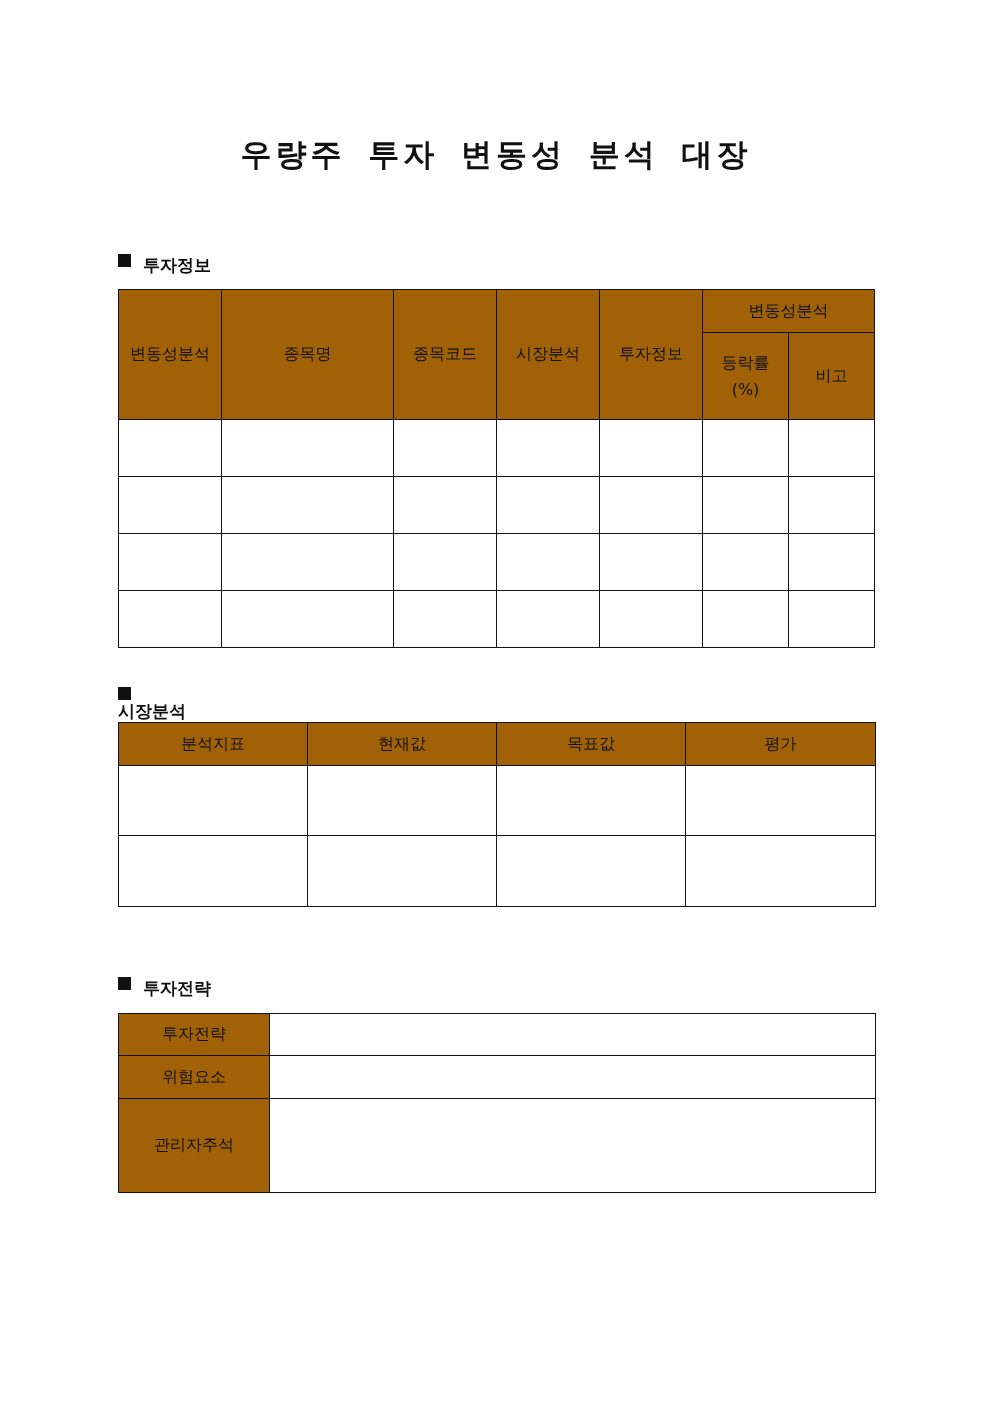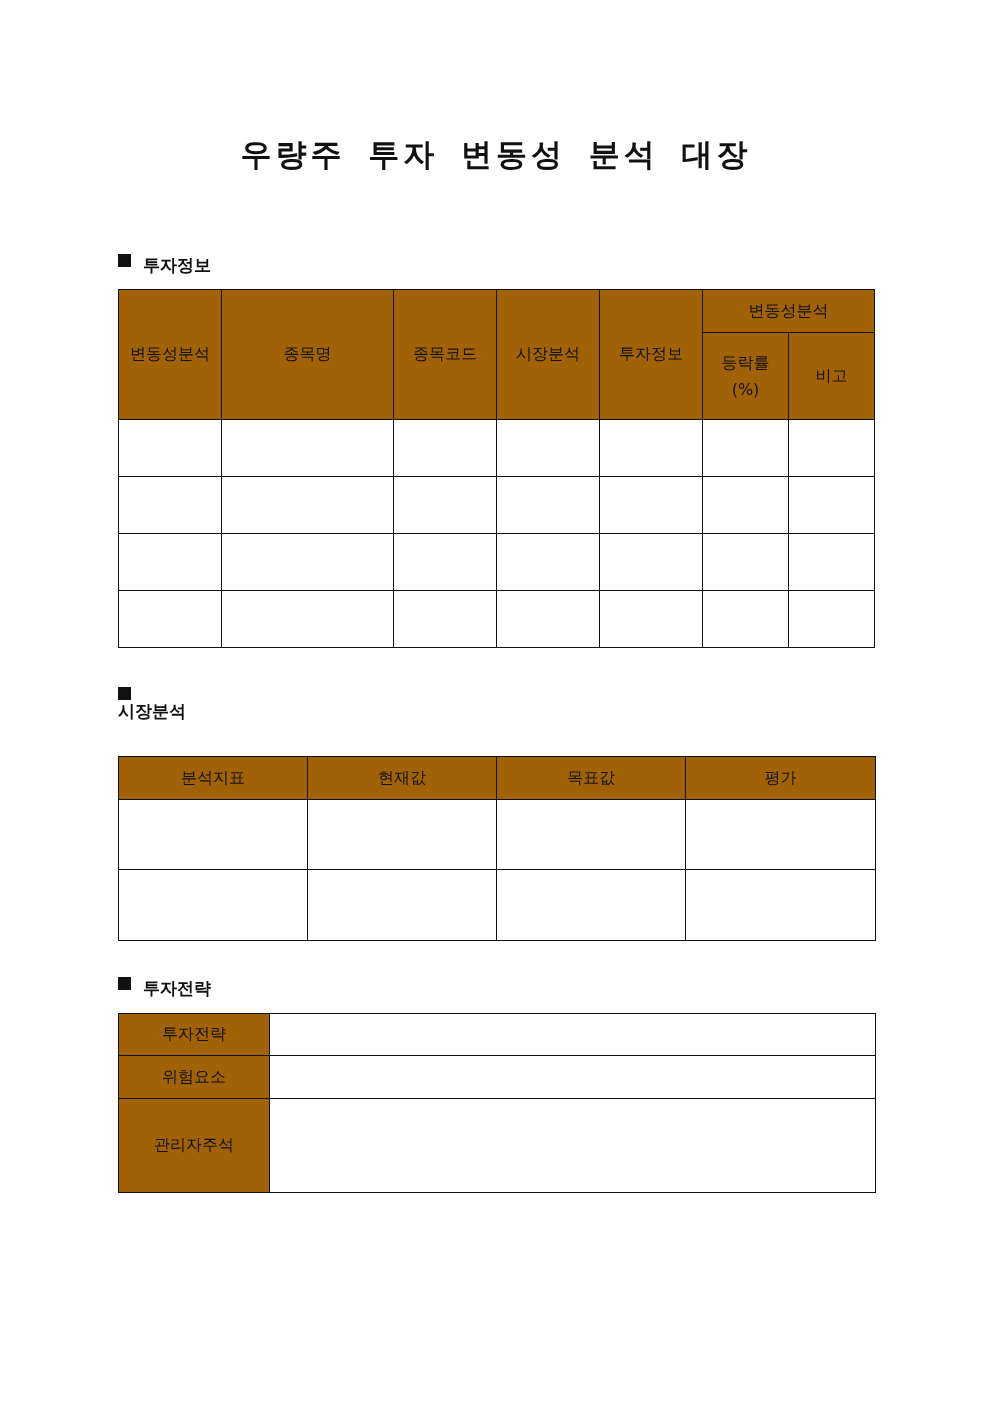--- a/index.html
+++ b/index.html
@@ -82,21 +82,21 @@
     <td class="cell"></td>
   </tr>
 </tbody>
   </table>
 
 <div class="section" style="top:687px;flex-direction:column;">
   <span class="sq"></span>
   <span>시장분석</span>
 </div>
 
-<table style="top:756px; width:757px;">
+<table style="top:722px; width:757px;">
   <colgroup>
     <col style="width:189px">
       <col style="width:189px">
       <col style="width:189px">
       <col style="width:190px">
   </colgroup>
   <tbody>
       <tr style="height:43px;">
     <th>분석지표</th>
     <th>현재값</th>

